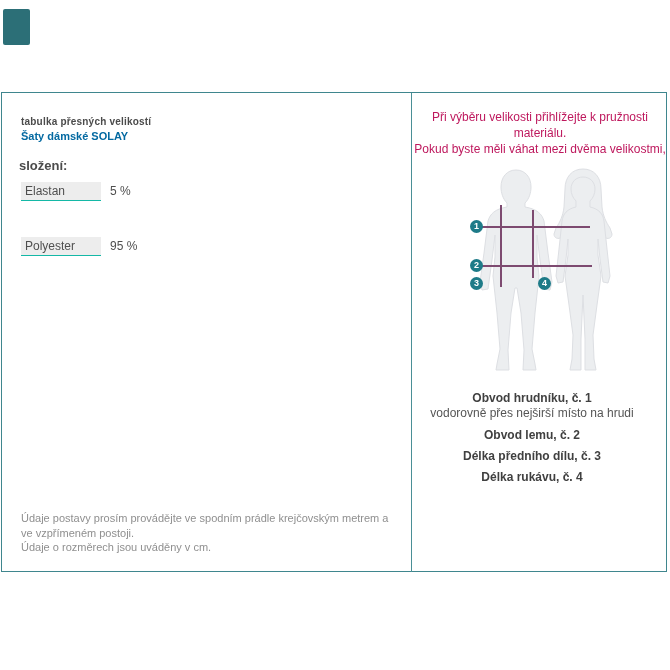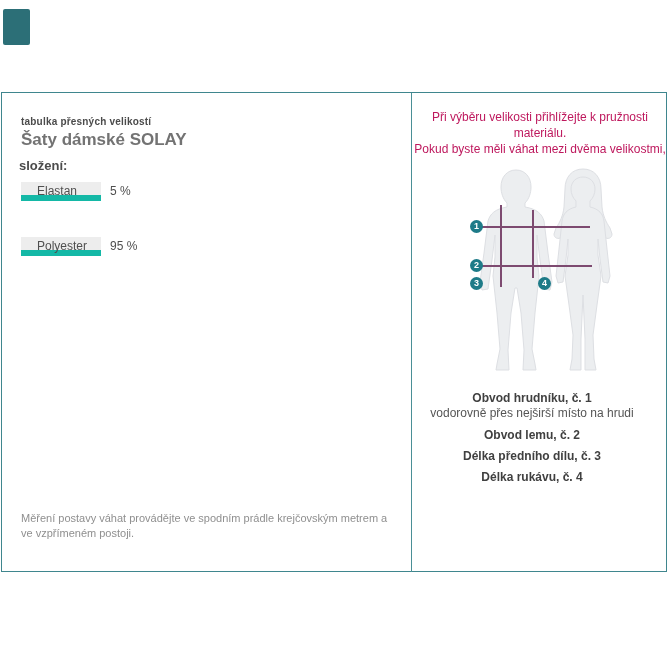--- a/index.html
+++ b/index.html
@@ -18,27 +18,27 @@
   .panel-box{
     left:1px;top:92px;width:666px;height:480px;
     border:1px solid #3f868e;background:#ffffff;box-sizing:border-box;
   }
   .divider{
     left:411px;top:93px;width:1px;height:479px;background:#4a8f96;
   }
 
   
   .eyebrow{left:21px;top:116px;font-size:10px;font-weight:bold;color:#4b4b4b;letter-spacing:.2px;}
-  .title{left:21px;top:130px;font-size:17px;font-weight:bold;color:#737373;}
+  .title{left:21px;top:130px;font-size:11px;font-weight:bold;color:#0369a1;}
   .composition-heading{left:3px;top:158px;font-size:13px;font-weight:bold;color:#4b4b4b;margin-left:16px;}
 
   .comp-row-label{
     left:21px;width:80px;height:19px;background:#ededed;
-    border-bottom:6px solid #14b8a6;box-sizing:border-box;
-    font-size:12px;color:#4f4f4f;line-height:19px;padding-left:16px;
+    border-bottom:1px solid #14b8a6;box-sizing:border-box;
+    font-size:12px;color:#4f4f4f;line-height:19px;padding-left:4px;
   }
   .comp-row-value{
     left:110px;height:19px;font-size:12px;color:#4f4f4f;line-height:19px;
   }
   .row1{top:182px;}
   .row2{top:193px;margin-top:44px;}
 
   .disclaimer{
     left:21px;top:511px;width:380px;
     font-size:11px;line-height:14.5px;color:#8f8f8f;
@@ -90,21 +90,22 @@
 <div class="abs eyebrow">tabulka přesných velikostí</div>
 <div class="abs title">Šaty dámské SOLAY</div>
 <div class="abs composition-heading">složení:</div>
 
 <div class="abs comp-row-label row1">Elastan</div>
 <div class="abs comp-row-value row1">5 %</div>
 <div class="abs comp-row-label row2">Polyester</div>
 <div class="abs comp-row-value row2">95 %</div>
 
 <div class="abs disclaimer">
-  <div>Měření postavy váhat provádějte ve spodním prádle krejčovským metrem a ve vzpřímeném postoji.</div>
+  <div>Údaje postavy prosím provádějte ve spodním prádle krejčovským metrem a ve vzpřímeném postoji.</div>
+  <div>Údaje o rozměrech jsou uváděny v cm.</div>
 </div>
 
 <div class="abs size-advice">
   <div>Při výběru velikosti přihlížejte k pružnosti materiálu.</div>
   <div>Pokud byste měli váhat mezi dvěma velikostmi,</div>
 </div>
 
 <svg class="abs figure-svg" viewBox="0 0 230 215" xmlns="http://www.w3.org/2000/svg">
   <path fill="#eceef0" stroke="#dddfe3" stroke-width="1" d="M76,7 C85,7 91,14 91,24 C91,30 89,36 85,40 L85,44 C97,46 102,51 104,58
            L108,90 L112,119 L110,127 L104,126 L100,97 L97,72 L97,94 L99,113

